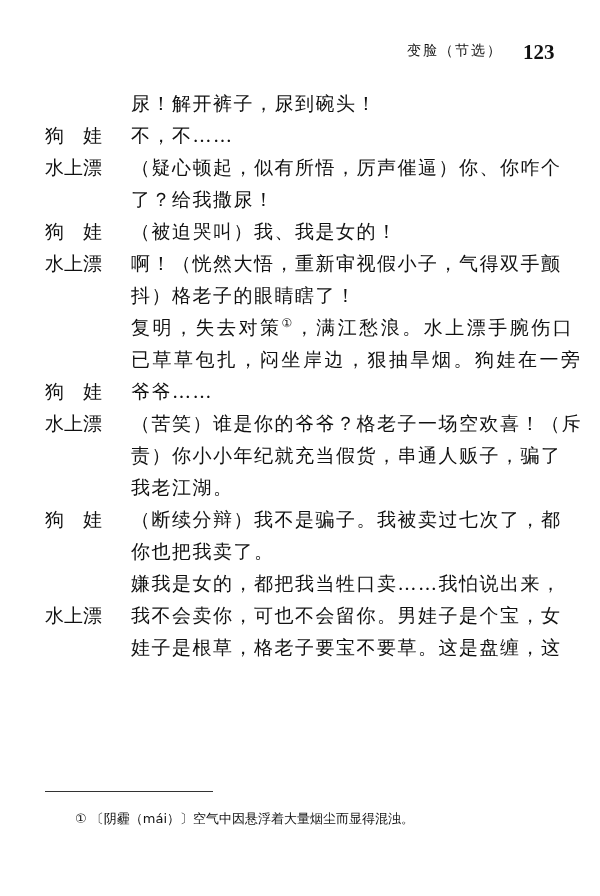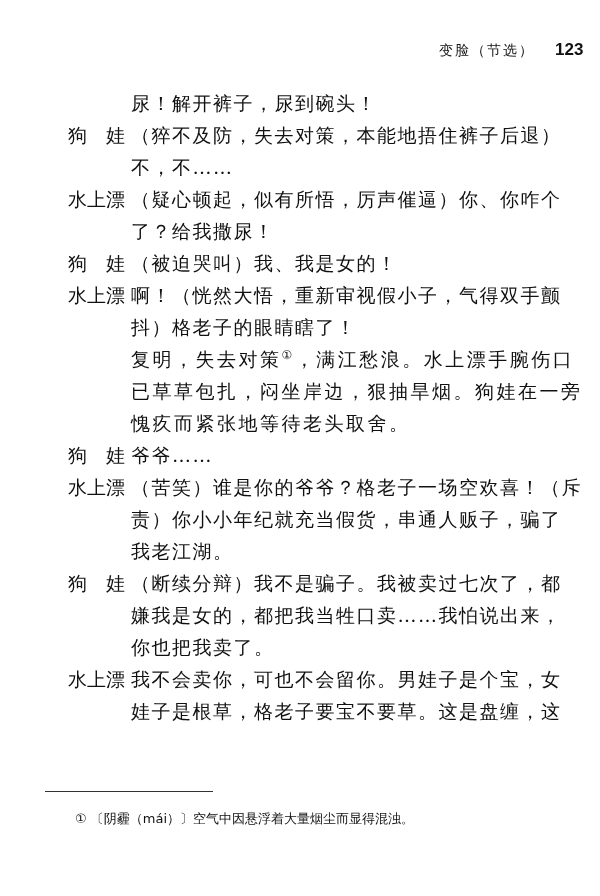--- a/index.html
+++ b/index.html
@@ -2,41 +2,40 @@
 <html><head>
 <meta charset="utf-8">
 <style>
   html, body { margin: 0; padding: 0; background: #ffffff; }
   body {
     width: 600px; height: 896px; position: relative; overflow: hidden;
     font-family: "DejaVu Serif", "Liberation Serif", serif;
     color: #111111;
   }
   .header {
-    position: absolute; top: 42px; left: 0; width: 543px; height: 24px; margin-left: 32px;
+    position: absolute; top: 42px; left: 0; width: 543px; height: 24px;
   }
   .running-title {
     position: absolute; left: 407px; top: 0;
     font-size: 14px; letter-spacing: 2px;
     font-family: "DejaVu Sans", "Liberation Sans", sans-serif;
   }
   .page-number {
     position: absolute; left: 523px; top: -2px;
-    font-size: 17px; font-weight: bold;
-    font-family: Liberation Sans, sans-serif;
+    font-size: 21px; font-weight: bold;
+    font-family: Liberation Serif, serif;
   }
   .content {
     position: absolute; top: 87px; left: 45px; width: 520px;
   }
   .row { position: relative; }
   .speaker {
     position: absolute; left: 0; top: 0; width: 80px;
     font-size: 19px; line-height: 32px;
     font-family: "DejaVu Sans", "Liberation Sans", sans-serif;
-    text-align: right;
   }
   .line {
     margin-left: 86px; font-size: 19px; line-height: 32px; height: 32px;
     white-space: nowrap; letter-spacing: 1.5px;
   }
   .stage .line { letter-spacing: 2.5px; }
   .footnote-rule {
     position: absolute; left: 45px; top: 791px; width: 168px; height: 1px;
     background: #333333;
   }
@@ -55,21 +54,20 @@
   <span class="page-number">123</span>
 </div>
 
 <div class="content">
   <div class="row">
     <div class="line">尿！解开裤子，尿到碗头！</div>
   </div>
 
   <div class="row">
     <div class="speaker">狗　娃</div>
-    <div class="line">（猝不及防，失去对策，本能地捂住裤子后退）</div>
     <div class="line">不，不……</div>
   </div>
 
   <div class="row">
     <div class="speaker">水上漂</div>
     <div class="line">（疑心顿起，似有所悟，厉声催逼）你、你咋个</div>
     <div class="line">了？给我撒尿！</div>
   </div>
 
   <div class="row">
@@ -80,40 +78,39 @@
   <div class="row">
     <div class="speaker">水上漂</div>
     <div class="line">啊！（恍然大悟，重新审视假小子，气得双手颤</div>
     <div class="line">抖）格老子的眼睛瞎了！</div>
   </div>
 
 
   <div class="row stage">
     <div class="line"><span>复明，失去对策</span><sup>①</sup><span>，满江愁浪。水上漂手腕伤口</span></div>
     <div class="line">已草草包扎，闷坐岸边，狠抽旱烟。狗娃在一旁</div>
-    <div class="line">愧疚而紧张地等待老头取舍。</div>
   </div>
 
   <div class="row">
     <div class="speaker">狗　娃</div>
     <div class="line">爷爷……</div>
   </div>
 
   <div class="row">
     <div class="speaker">水上漂</div>
     <div class="line">（苦笑）谁是你的爷爷？格老子一场空欢喜！（斥</div>
     <div class="line">责）你小小年纪就充当假货，串通人贩子，骗了</div>
     <div class="line">我老江湖。</div>
   </div>
 
   <div class="row">
     <div class="speaker">狗　娃</div>
     <div class="line">（断续分辩）我不是骗子。我被卖过七次了，都</div>
+    <div class="line">你也把我卖了。</div>
     <div class="line">嫌我是女的，都把我当牲口卖……我怕说出来，</div>
-    <div class="line">你也把我卖了。</div>
   </div>
 
   <div class="row">
     <div class="speaker">水上漂</div>
     <div class="line">我不会卖你，可也不会留你。男娃子是个宝，女</div>
     <div class="line">娃子是根草，格老子要宝不要草。这是盘缠，这</div>
   </div>
 </div>
 
 <div class="footnote-rule"></div>

